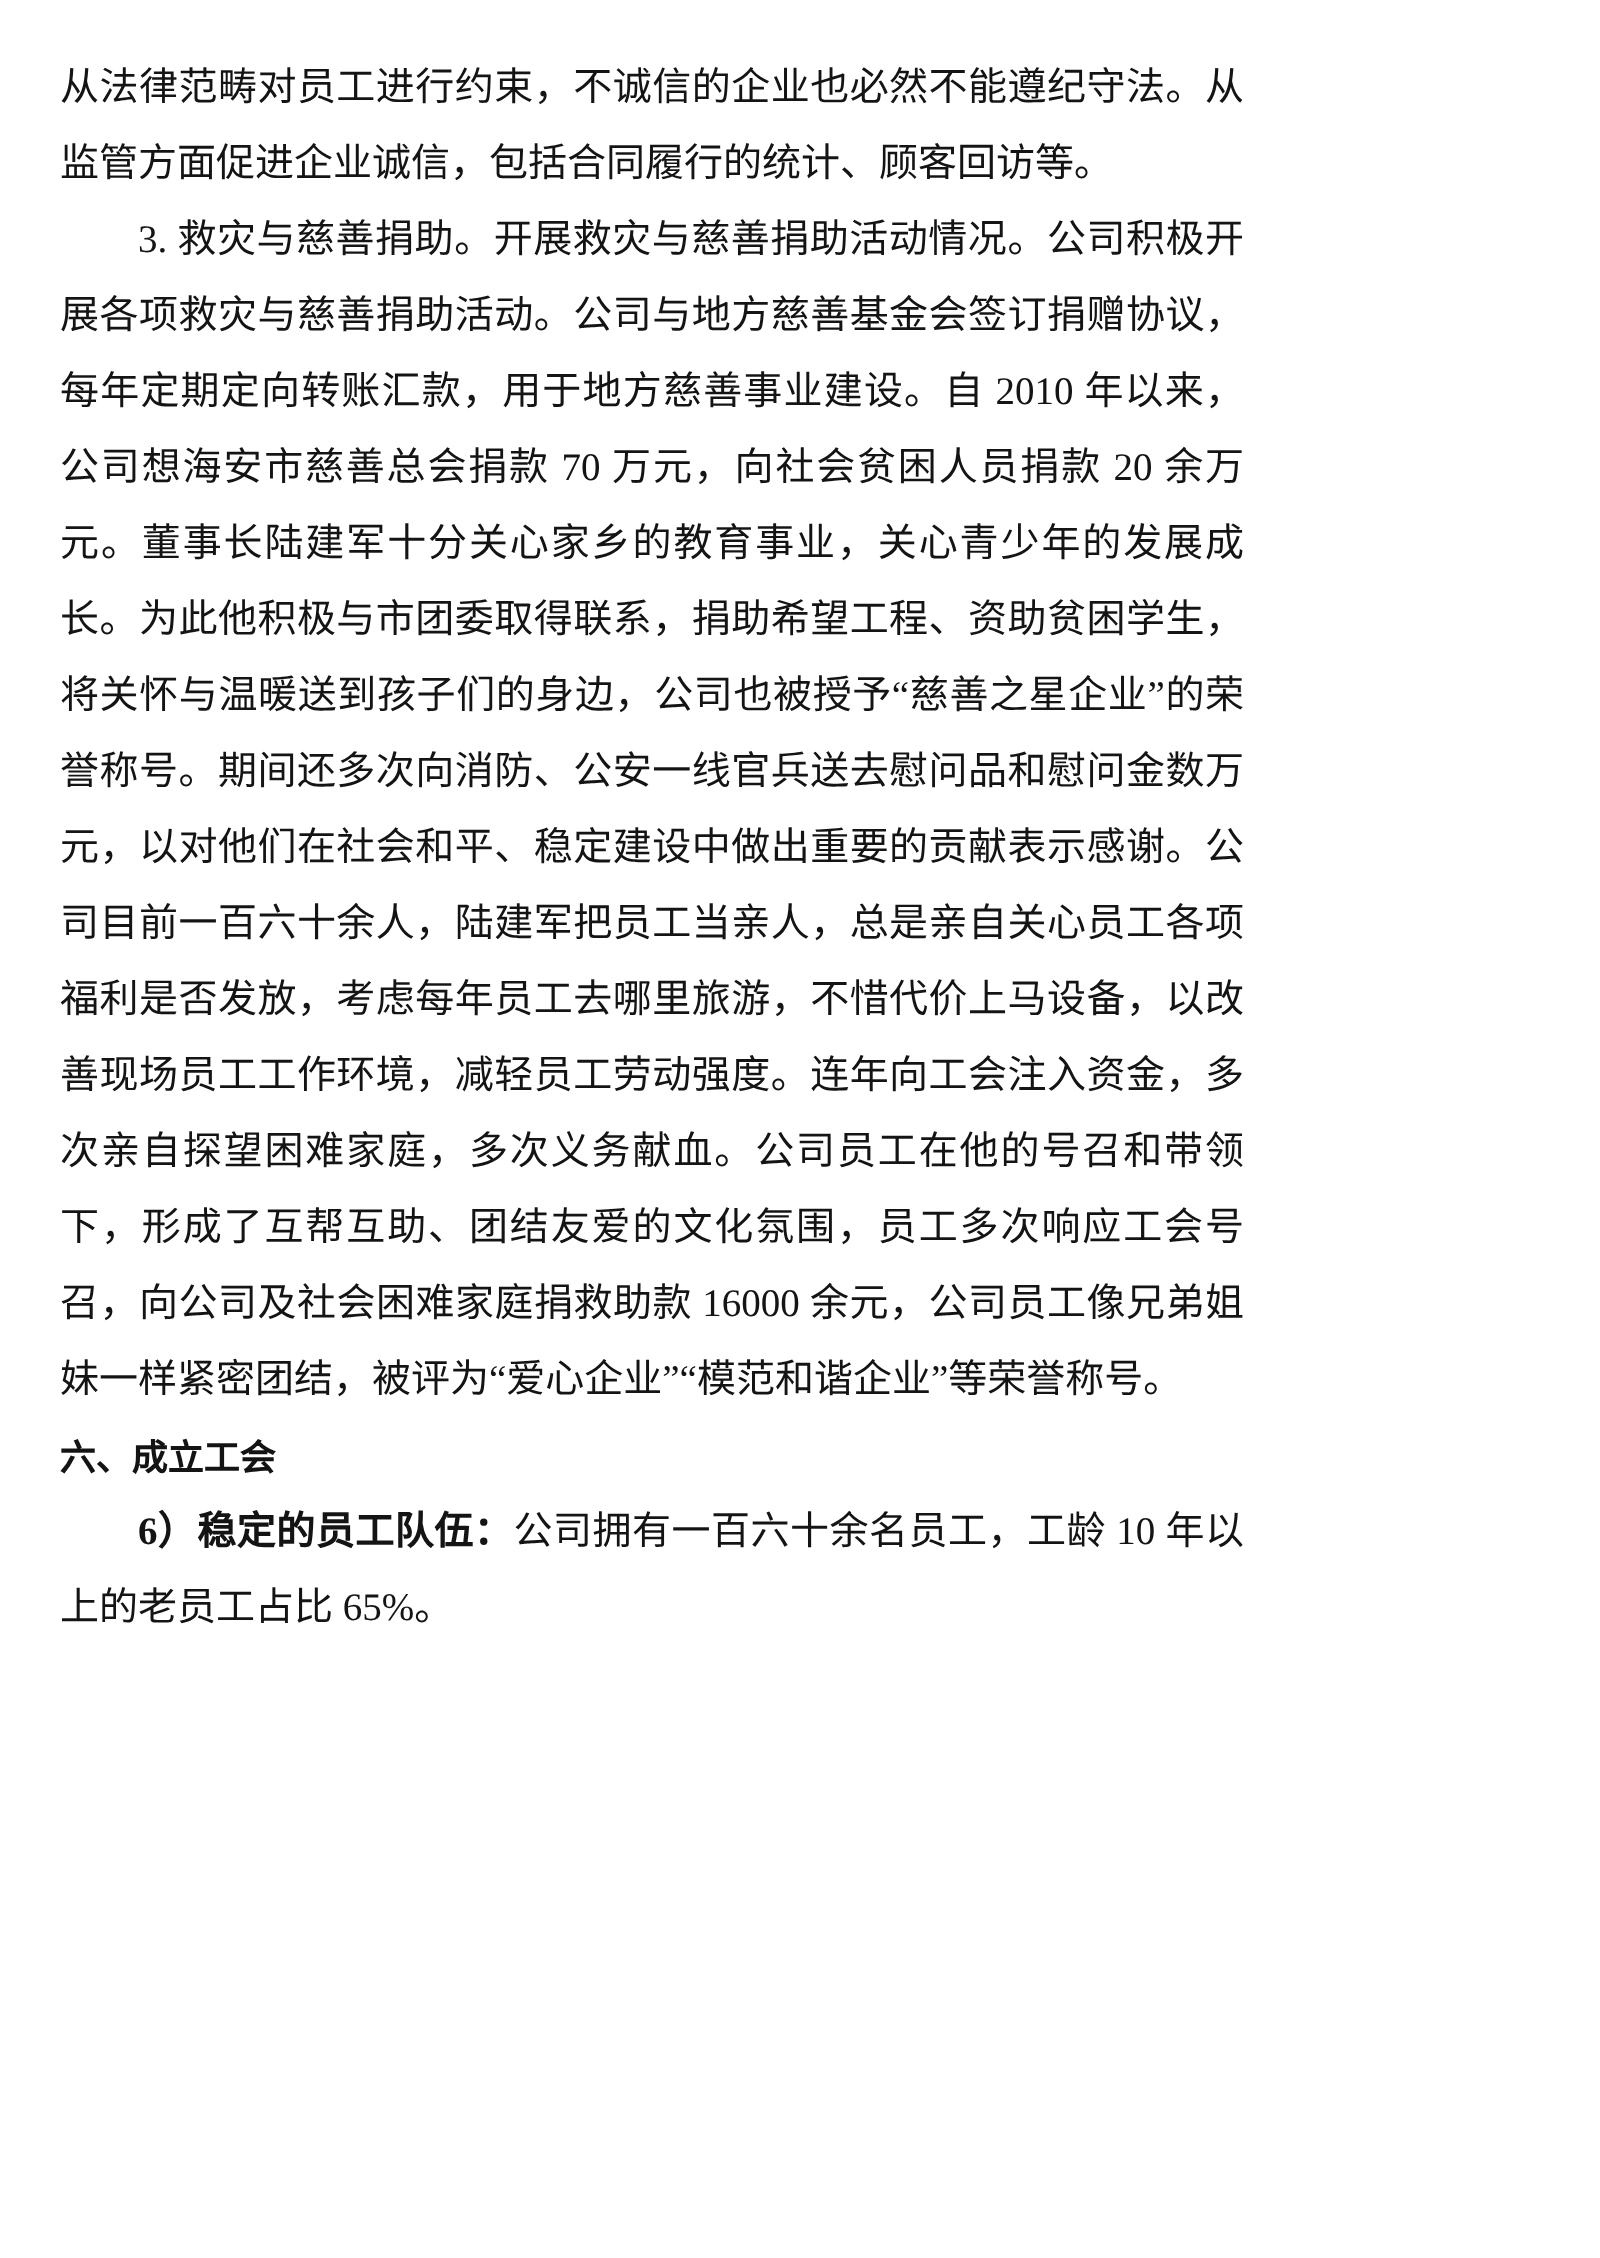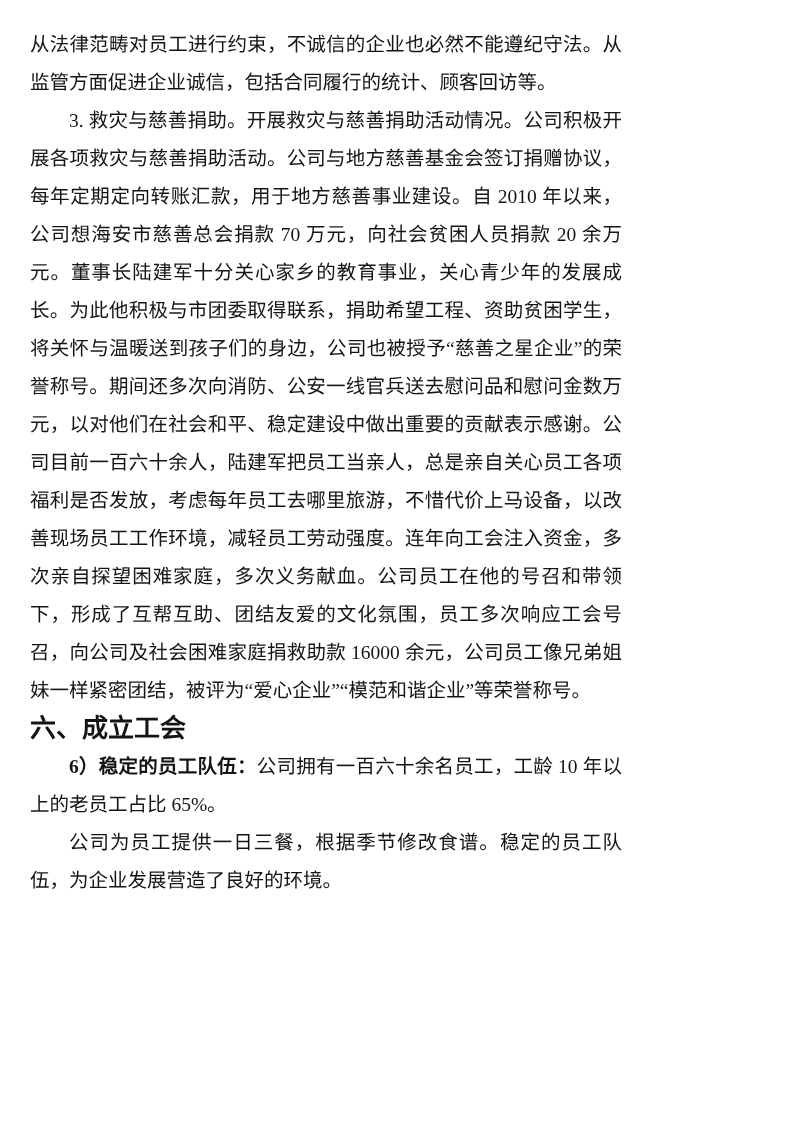--- a/index.html
+++ b/index.html
@@ -28,21 +28,21 @@
   .para {
     margin: 0;
     padding: 0;
   }
   .indent {
     text-indent: 2em;
   }
   .heading {
     margin: 0;
     padding: 0;
-    font-size: 26px;
+    font-size: 18px;
     line-height: 38px;
     font-weight: 700;
     text-align: left;
   }
   .run-label {
     font-weight: 700;
   }
 </style>
 </head>
 <body>
@@ -51,16 +51,15 @@
 
   <p class="para">从法律范畴对员工进行约束，不诚信的企业也必然不能遵纪守法。从监管方面促进企业诚信，包括合同履行的统计、顾客回访等。</p>
 
   <p class="para indent">3. 救灾与慈善捐助。开展救灾与慈善捐助活动情况。公司积极开展各项救灾与慈善捐助活动。公司与地方慈善基金会签订捐赠协议，每年定期定向转账汇款，用于地方慈善事业建设。自 2010 年以来，公司想海安市慈善总会捐款 70 万元，向社会贫困人员捐款 20 余万元。董事长陆建军十分关心家乡的教育事业，关心青少年的发展成长。为此他积极与市团委取得联系，捐助希望工程、资助贫困学生，将关怀与温暖送到孩子们的身边，公司也被授予“慈善之星企业”的荣誉称号。期间还多次向消防、公安一线官兵送去慰问品和慰问金数万元，以对他们在社会和平、稳定建设中做出重要的贡献表示感谢。公司目前一百六十余人，陆建军把员工当亲人，总是亲自关心员工各项福利是否发放，考虑每年员工去哪里旅游，不惜代价上马设备，以改善现场员工工作环境，减轻员工劳动强度。连年向工会注入资金，多次亲自探望困难家庭，多次义务献血。公司员工在他的号召和带领下，形成了互帮互助、团结友爱的文化氛围，员工多次响应工会号召，向公司及社会困难家庭捐救助款 16000 余元，公司员工像兄弟姐妹一样紧密团结，被评为“爱心企业”“模范和谐企业”等荣誉称号。</p>
 
   <h2 class="heading">六、成立工会</h2>
 
 
   <p class="para indent"><b class="run-label">6）稳定的员工队伍：</b><span>公司拥有一百六十余名员工，工龄 10 年以上的老员工占比 65%。</span></p>
 
-  <p class="para indent">公司为员工提供一日三餐，根据季节修改食谱。稳定的员工队伍，为企业发展营造了良好的环境。</p>
 
 
 </div>
 
 </body></html>

